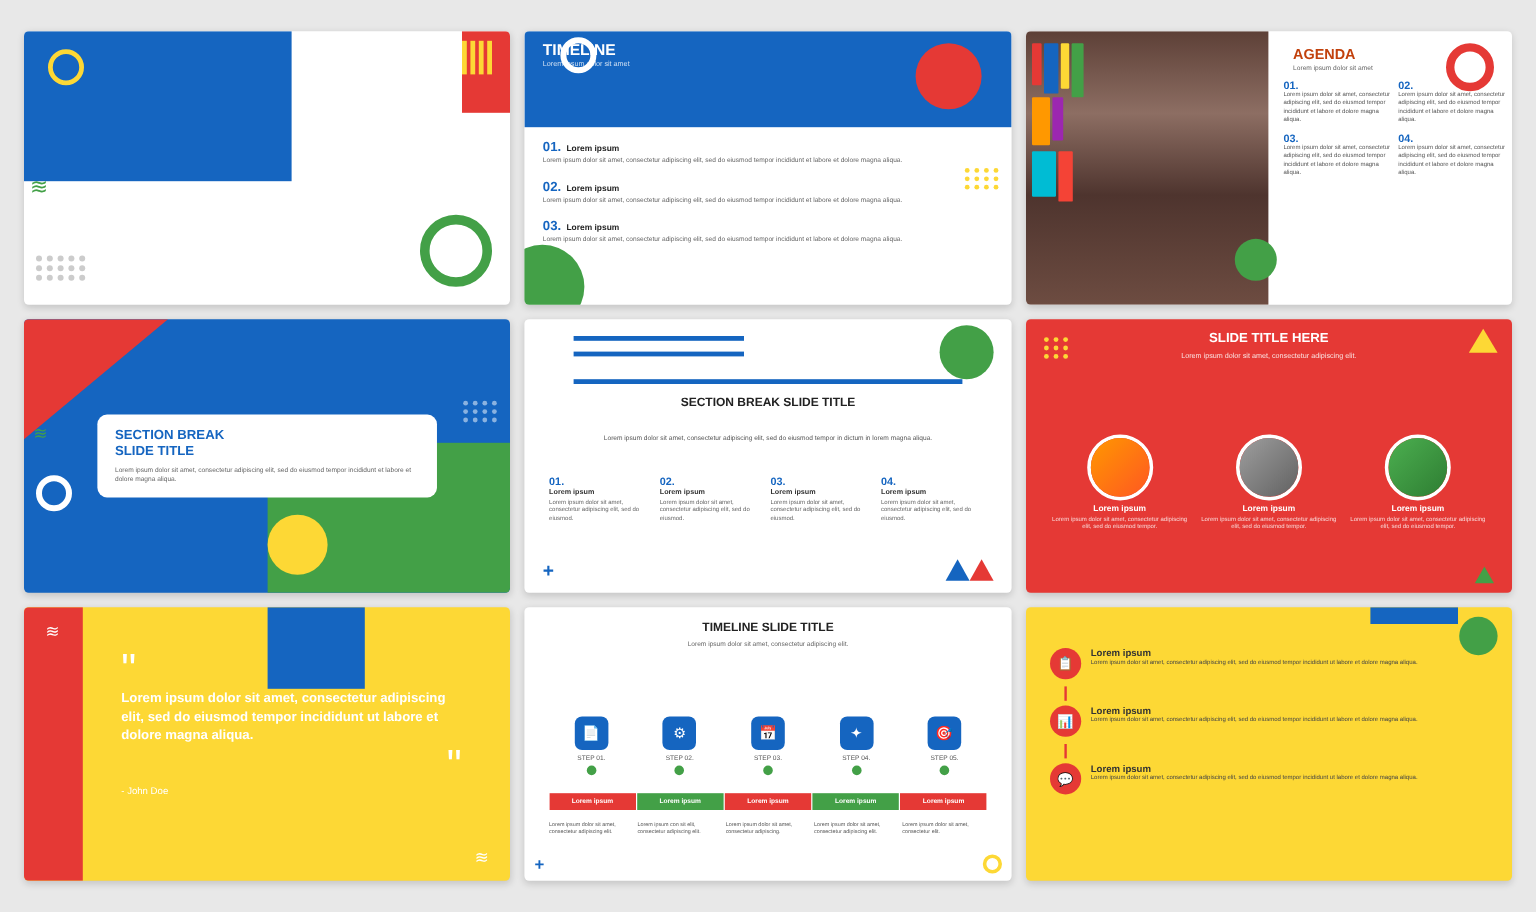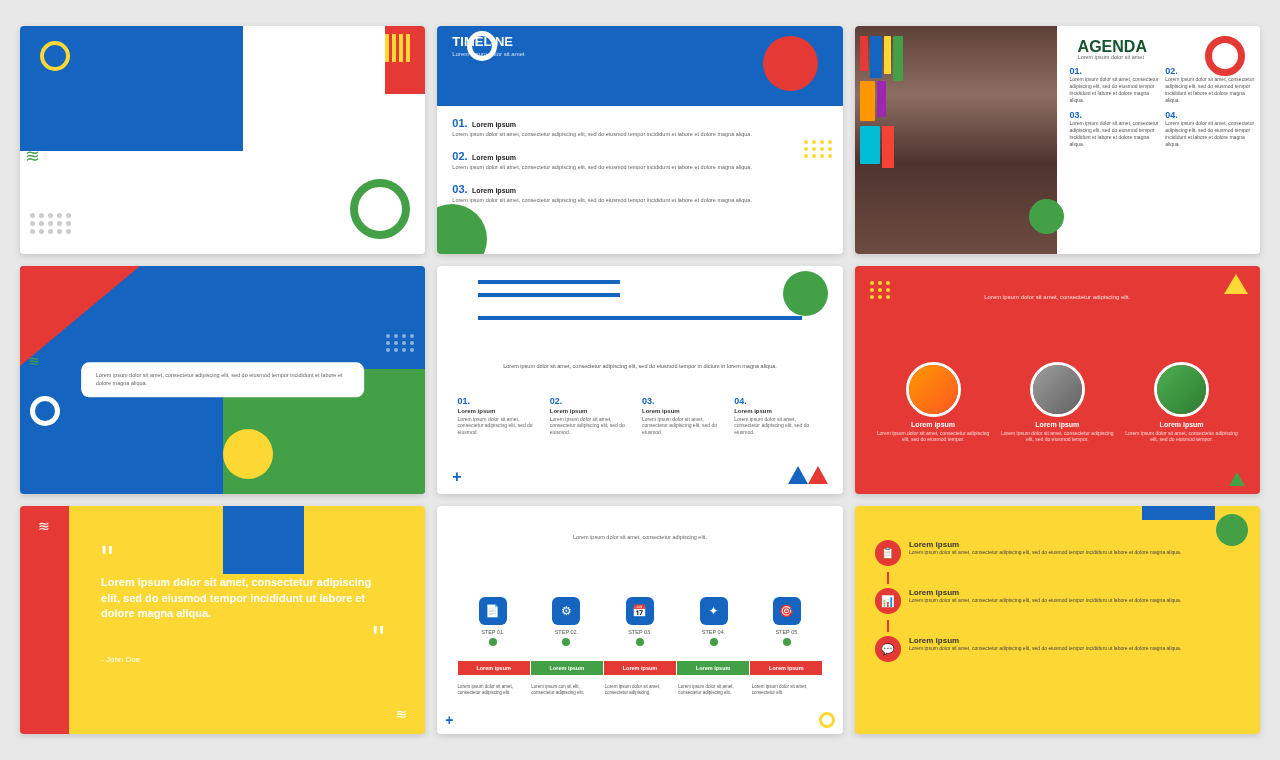--- a/index.html
+++ b/index.html
@@ -92,21 +92,21 @@
     .s2-green-circle { position: absolute; bottom: -20px; left: -20px; width: 70px; height: 70px; border-radius: 50%; background: #43A047; }
     .s2-items { position: absolute; top: 38%; left: 15px; right: 15px; }
     .s2-item { margin-bottom: 8px; }
     .s2-item-num { font-size: 11px; font-weight: bold; color: #1565C0; }
     .s2-item-title { font-size: 7px; font-weight: bold; color: #222; }
     .s2-item-text { font-size: 5.5px; color: #666; line-height: 1.3; }
 
     
     .slide3 { background: #fff; }
     .s3-red-circle { position: absolute; top: 10px; right: 15px; width: 40px; height: 40px; border-radius: 50%; border: 7px solid #E53935; background: transparent; }
-    .s3-agenda-title { position: absolute; top: 12px; left: 55%; font-size: 16px; font-weight: bold; color: #14532d; }
+    .s3-agenda-title { position: absolute; top: 12px; left: 55%; font-size: 12px; font-weight: bold; color: #c2410c; }
     .s3-agenda-sub { position: absolute; top: 28px; left: 55%; font-size: 5.5px; color: #666; right: 60px; }
     .s3-green-circle { position: absolute; bottom: 20px; left: 43%; width: 35px; height: 35px; border-radius: 50%; background: #43A047; }
     .s3-grid { position: absolute; top: 40px; left: 53%; right: 5px; display: grid; grid-template-columns: 1fr 1fr; gap: 6px; }
     .s3-item-num { font-size: 9px; font-weight: bold; color: #1565C0; }
     .s3-item-text { font-size: 5px; color: #555; line-height: 1.4; }
 
     
     .slide4 { background: #1565C0; }
     .s4-red-tri { position: absolute; top: 0; left: 0; width: 0; height: 0; border-right: 120px solid transparent; border-top: 100px solid #E53935; }
     .s4-green-rect { position: absolute; bottom: 0; right: 0; width: 50%; height: 55%; background: #43A047; }
@@ -302,31 +302,33 @@
         <div class="s4-dot-w"></div>
         <div class="s4-dot-w"></div>
         <div class="s4-dot-w"></div>
       <div class="s4-dot-w"></div>
         <div class="s4-dot-w"></div>
         <div class="s4-dot-w"></div>
         <div class="s4-dot-w"></div>
     </div>
     <div style="position:absolute;top:38%;left:8px;color:#43A047;font-size:14px;">≋</div>
     <div class="s4-card">
+      <div class="s4-card-title">SECTION BREAK<br>SLIDE TITLE</div>
       <div class="s4-card-text">Lorem ipsum dolor sit amet, consectetur adipiscing elit, sed do eiusmod tempor incididunt et labore et dolore magna aliqua.</div>
     </div>
   </div>
 
   <div class="slide slide5">
     <div class="s5-green-circle"></div>
     <div style="position:absolute;top:12%;left:10%;width:35%;height:4px;background:#1565C0;"></div>
     <div style="position:absolute;top:22%;left:10%;width:80%;height:4px;background:#1565C0;"></div>
     <div style="position:absolute;top:6%;left:10%;width:35%;height:4px;background:#1565C0;"></div>
     <div style="position:absolute;top:5%;left:10%;height:20%;display:flex;align-items:center;">
     </div>
+    <div class="s5-title">SECTION BREAK SLIDE TITLE</div>
     <div class="s5-sub">Lorem ipsum dolor sit amet, consectetur adipiscing elit, sed do eiusmod
 tempor in dictum in lorem magna aliqua.</div>
     <div class="s5-grid">
       <div class="s5-col">
         <div class="s5-num">01.</div>
         <div class="s5-label">Lorem ipsum</div>
         <div class="s5-text">Lorem ipsum dolor sit amet, consectetur adipiscing elit, sed do eiusmod.</div>
       </div>
       <div class="s5-col">
         <div class="s5-num">02.</div>
@@ -355,20 +357,21 @@
         <div class="s6-ydot"></div>
         <div class="s6-ydot"></div>
       <div class="s6-ydot"></div>
         <div class="s6-ydot"></div>
         <div class="s6-ydot"></div>
       <div class="s6-ydot"></div>
         <div class="s6-ydot"></div>
         <div class="s6-ydot"></div>
     </div>
     <div class="s6-yellow-tri"></div>
+    <div class="s6-title">SLIDE TITLE HERE</div>
     <div class="s6-sub">Lorem ipsum dolor sit amet, consectetur adipiscing elit.</div>
     <div class="s6-photos">
       <div class="s6-photo-wrap">
         <div class="s6-photo-circle">
             <div class="s6-photo-child1"></div>
           </div>
         <div class="s6-photo-label">Lorem ipsum</div>
         <div class="s6-photo-text">Lorem ipsum dolor sit amet, consectetur adipiscing elit, sed do eiusmod tempor.</div>
       </div>
       <div class="s6-photo-wrap">
@@ -396,20 +399,21 @@
     <div style="position:absolute;bottom:12px;right:18px;color:white;font-size:14px;">≋</div>
     <div class="s7-content">
       <div class="s7-quote-open">"</div>
       <div class="s7-quote-text">Lorem ipsum dolor sit amet, consectetur adipiscing elit, sed do eiusmod tempor incididunt ut labore et dolore magna aliqua.</div>
       <div class="s7-quote-close">"</div>
       <div class="s7-author">- John Doe</div>
     </div>
   </div>
 
   <div class="slide slide8">
+    <div class="s8-title">TIMELINE SLIDE TITLE</div>
     <div class="s8-sub">Lorem ipsum dolor sit amet, consectetur adipiscing elit.</div>
     <div class="s8-steps">
       <div class="s8-step">
         <div class="s8-icon-box">
             <span class="s8-icon-sym">📄</span>
           </div>
         <div class="s8-step-label">STEP 01.</div>
         <div class="s8-green-dot"></div>
       </div>
       <div class="s8-step">

